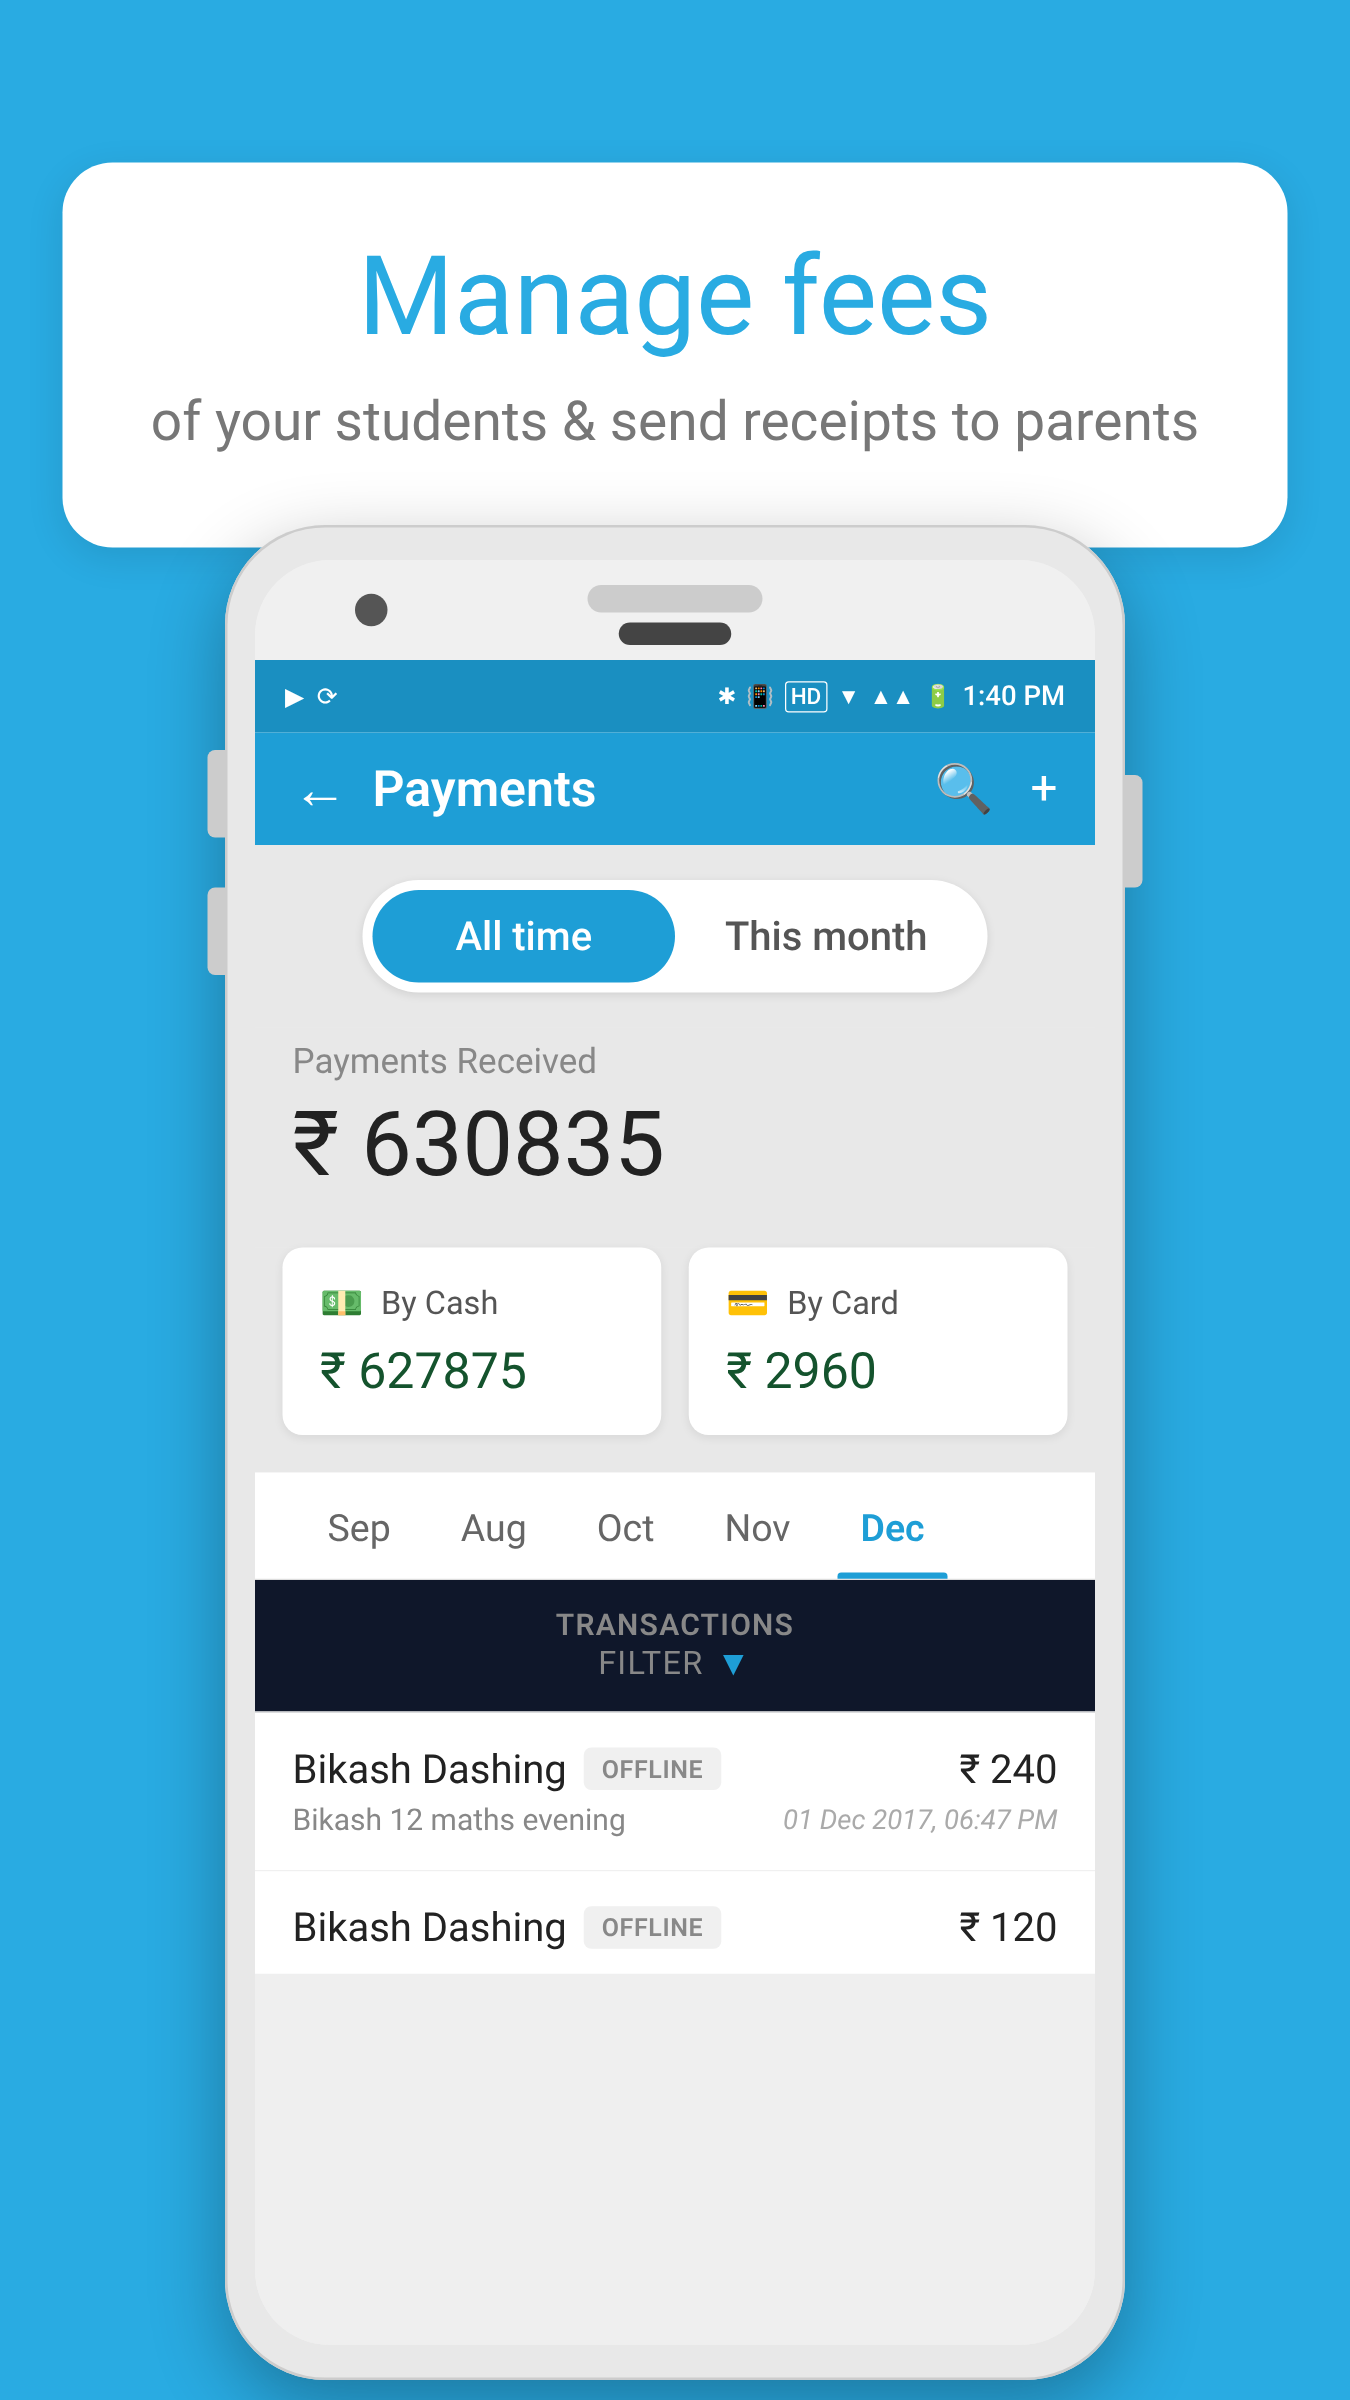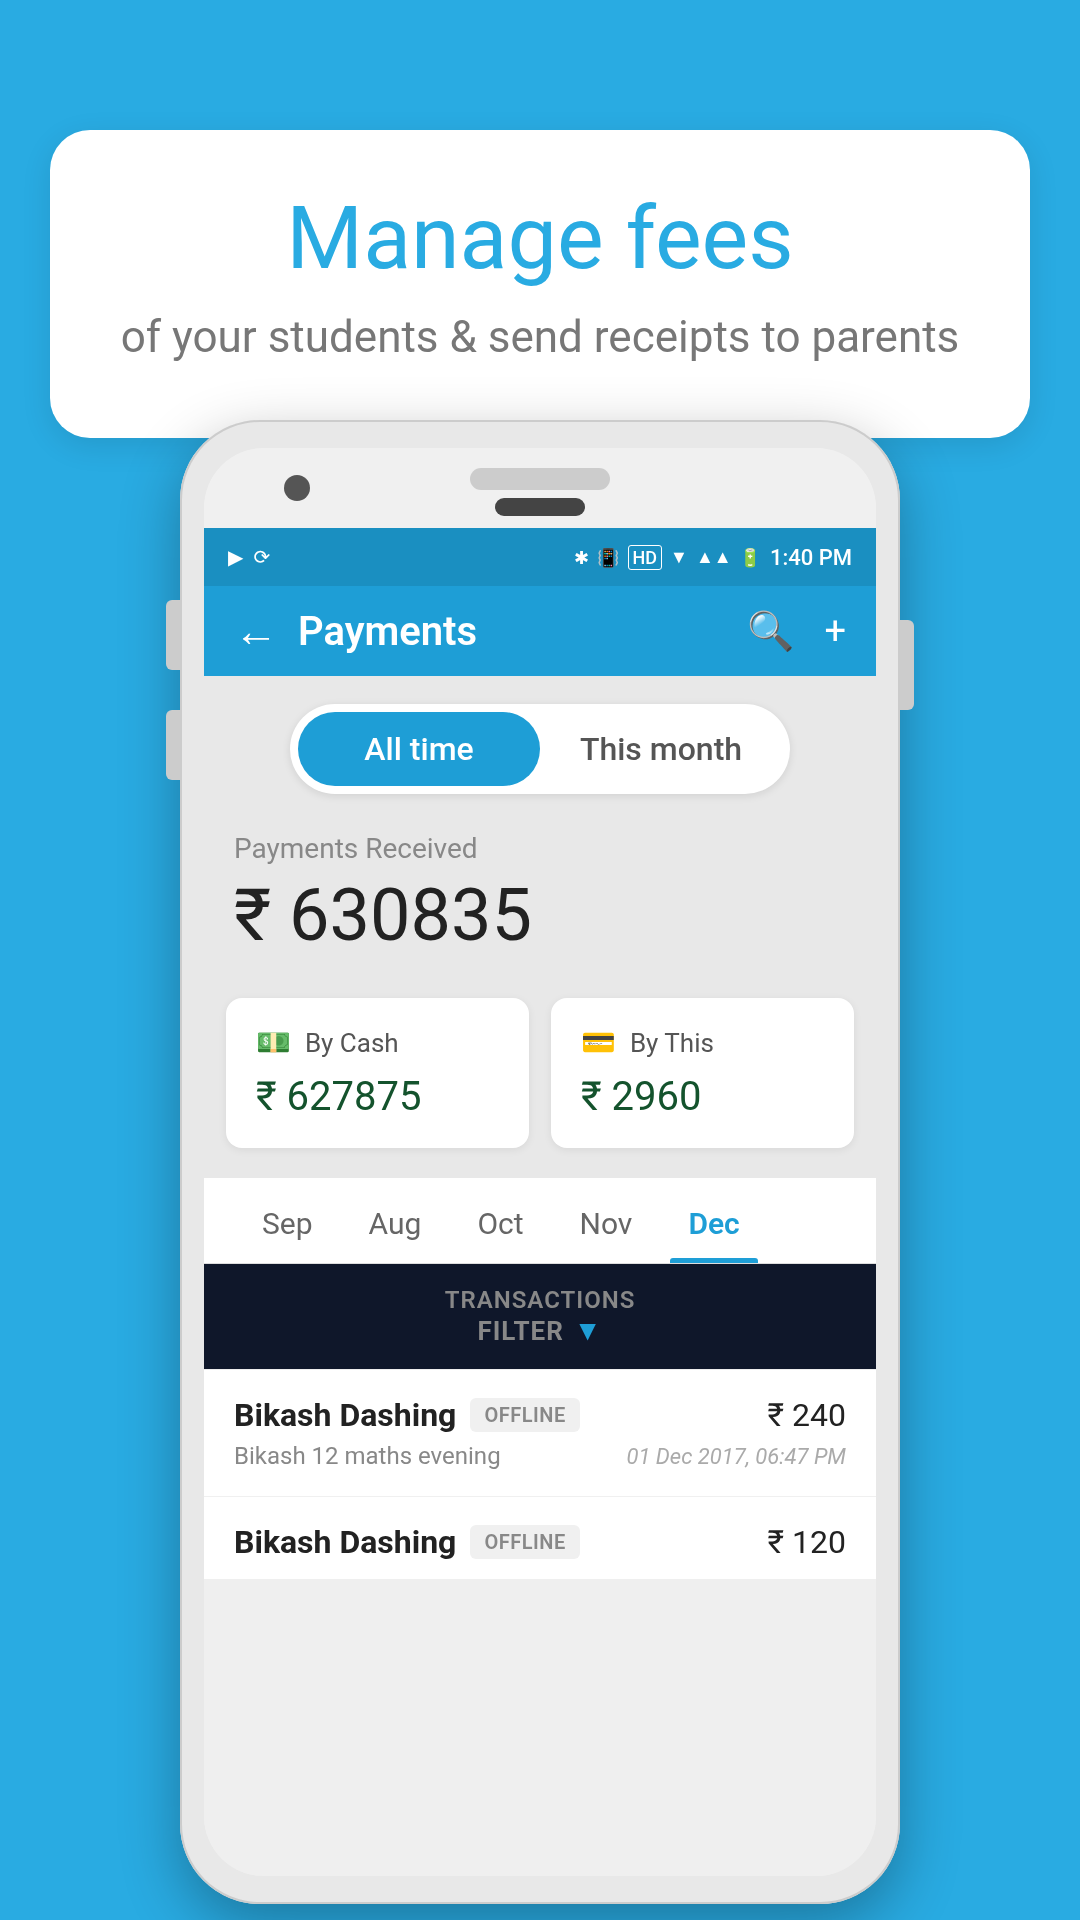--- a/index.html
+++ b/index.html
@@ -332,21 +332,21 @@
       color: #888;
       font-weight: 600;
       letter-spacing: 1px;
     }
     .filter-btn {
       display: flex;
       align-items: center;
       gap: 10px;
       font-size: 26px;
       color: #888;
-      font-weight: 700;
+      font-weight: 400;
       letter-spacing: 1px;
       cursor: pointer;
     }
     .filter-icon {
       color: #1e9ed6;
       font-size: 28px;
     }
 
     
     .transaction-row {
@@ -356,21 +356,21 @@
     }
     .tx-top {
       display: flex;
       align-items: center;
       justify-content: space-between;
       margin-bottom: 8px;
     }
     .tx-name {
       font-size: 32px;
       color: #222;
-      font-weight: 700;
+      font-weight: 400;
     }
     .tx-badge {
       background: #f0f0f0;
       color: #888;
       font-size: 20px;
       font-weight: 600;
       padding: 5px 14px;
       border-radius: 6px;
       letter-spacing: 0.5px;
       margin-left: 14px;
@@ -467,21 +467,21 @@
           <div class="payment-card">
             <div class="card-header">
               <span class="card-icon">💵</span>
               <span>By Cash</span>
             </div>
             <div class="card-amount">₹ 627875</div>
           </div>
           <div class="payment-card">
             <div class="card-header">
               <span class="card-icon">💳</span>
-              <span>By This</span>
+              <span>By Card</span>
             </div>
             <div class="card-amount">₹ 2960</div>
           </div>
         </div>
 
         <div class="month-tabs">
           <div class="month-tab">Sep</div>
           <div class="month-tab">Aug</div>
           <div class="month-tab">Oct</div>
           <div class="month-tab">Nov</div>

